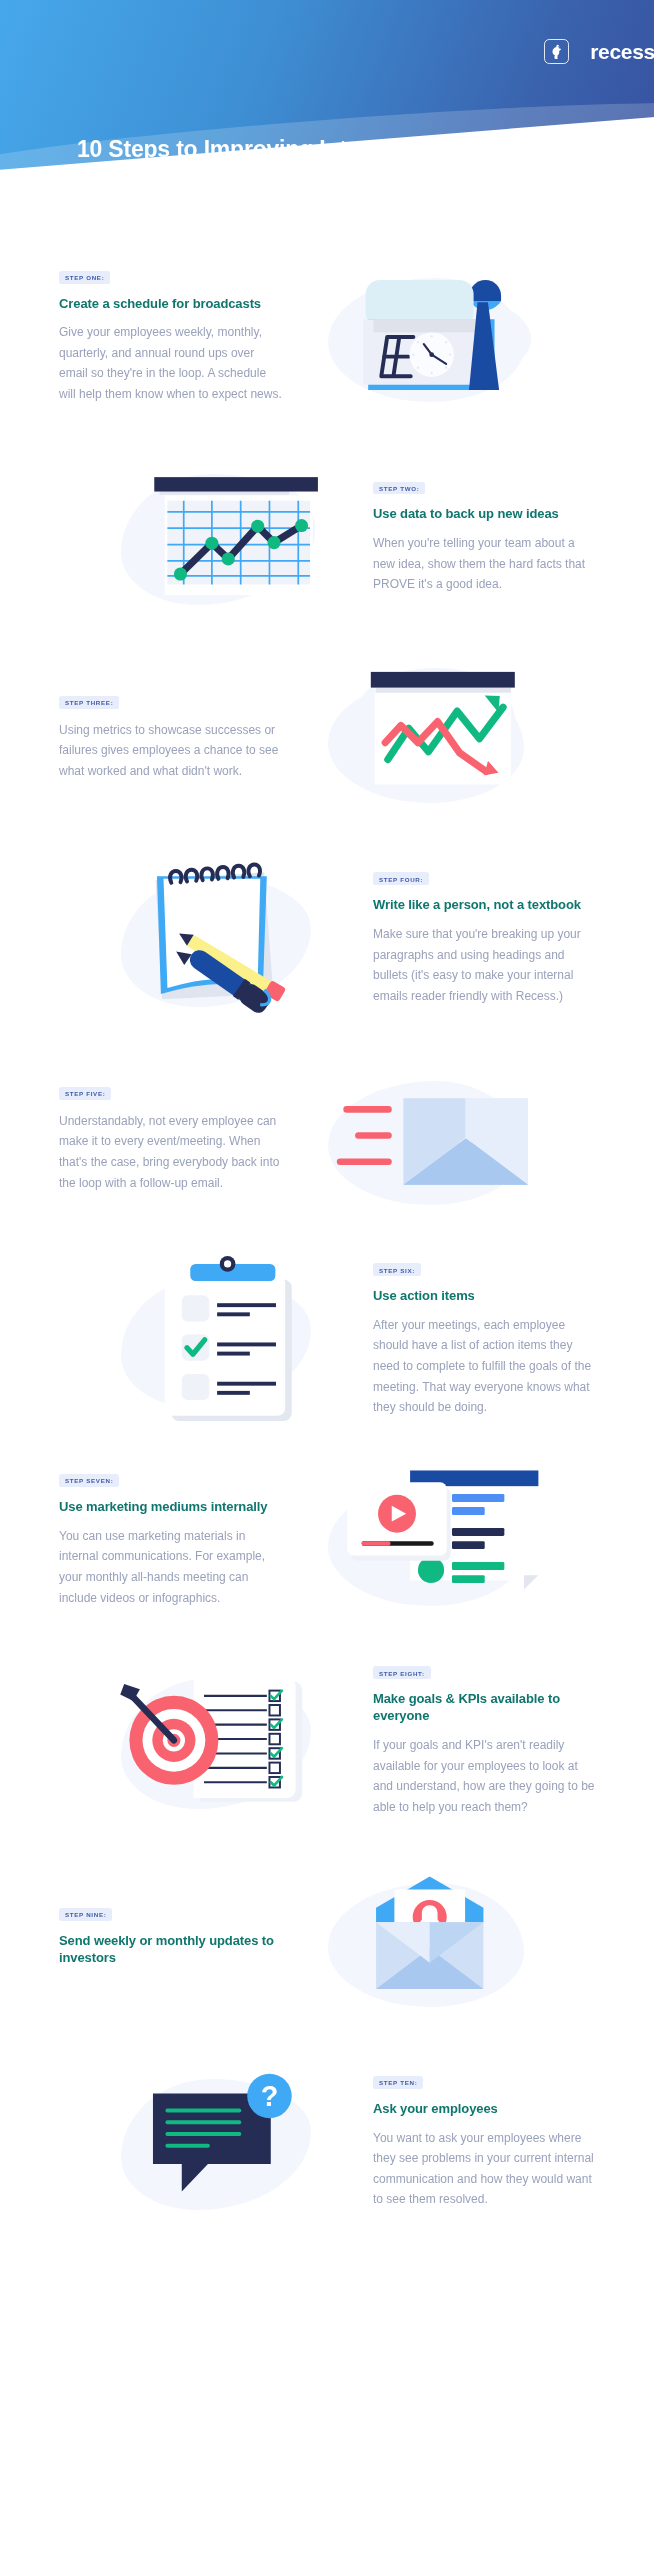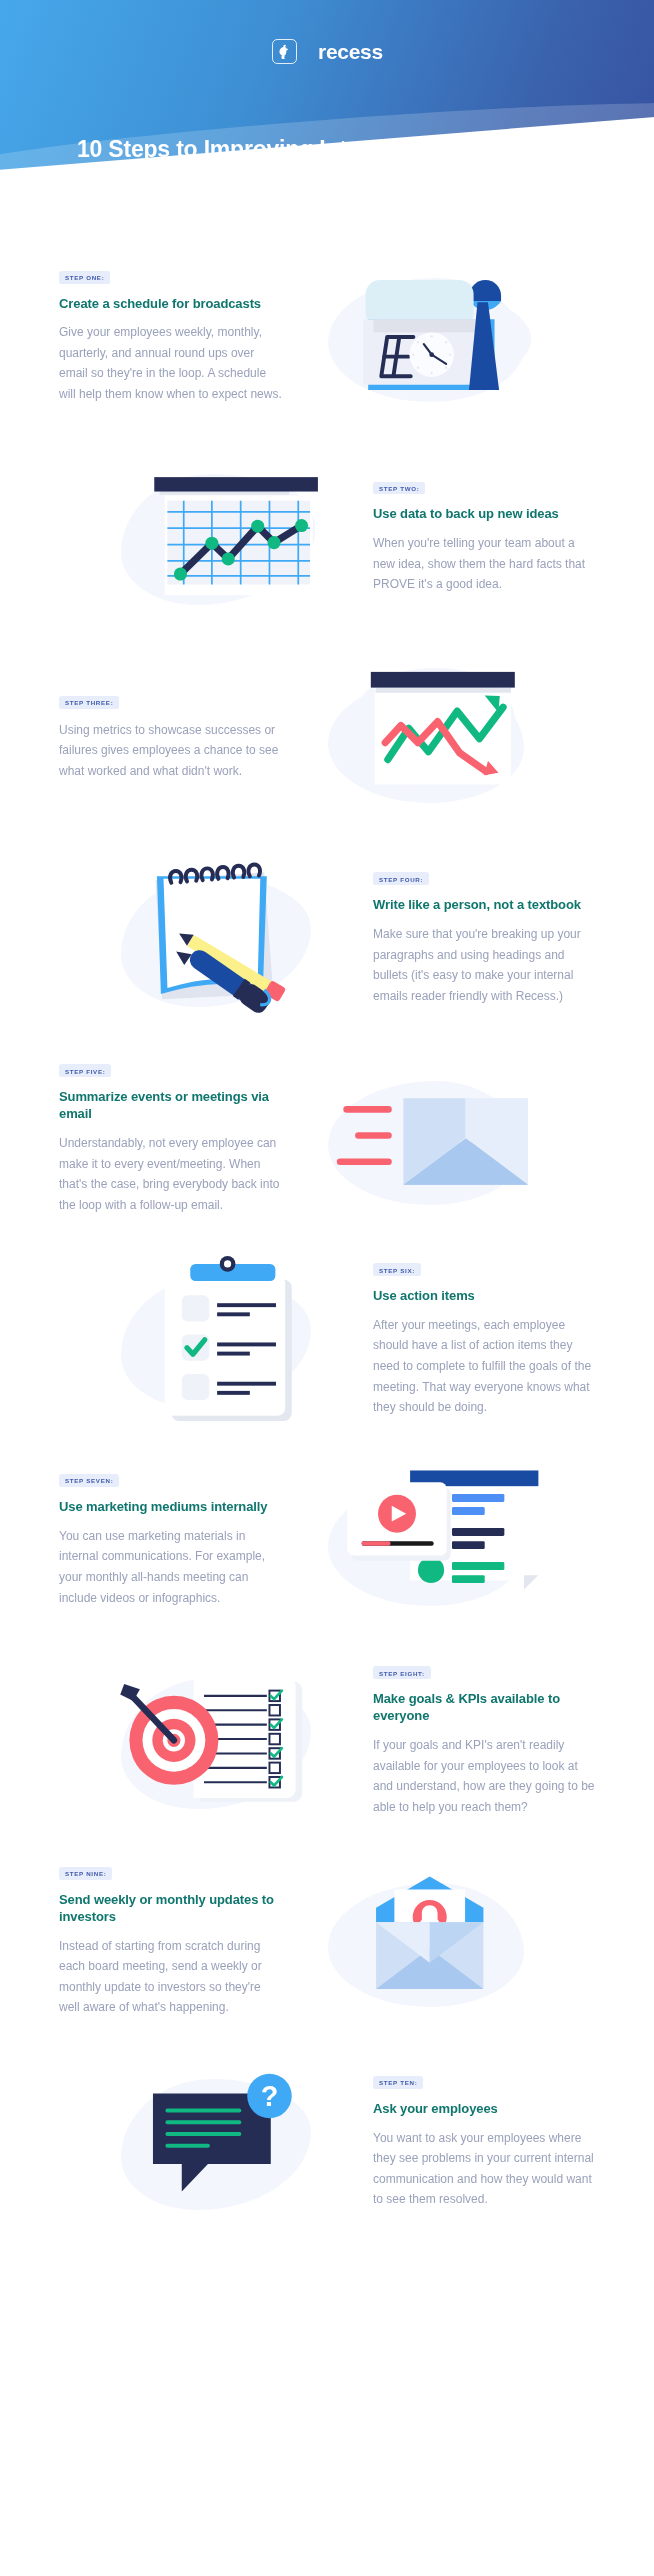--- a/index.html
+++ b/index.html
@@ -27,21 +27,21 @@
     border-radius: 50% 50% 0 0 / 19.6px;
   }
   .header-swoosh-b {
     position: absolute; left: -39px; bottom: -121px;
     width: 799px; height: 196px;
     background: #ffffff;
     transform: rotate(-4.6deg);
   }
   .logo-row {
     position: absolute; top: 39px; left: 0; width: 100%;
-    display: flex; align-items: center; justify-content: center; gap: 21px;
+    display: flex; align-items: center; justify-content: flex-end; gap: 21px;
   }
   .logo-mark {
     width: 25px; height: 25px;
     border: 1.3px solid rgba(255,255,255,0.85);
     border-radius: 5.2px;
     display: flex; align-items: center; justify-content: center;
   }
   .logo-word {
     color: #ffffff; font-size: 21px; font-weight: 700; letter-spacing: -0.3px;
   }
@@ -246,21 +246,20 @@
             <path d="M128 201l-22 10 22 10z" fill="#252d55"></path>
             <path d="M250 182c18 2 22 14 8 22" stroke="#3fa9f5" stroke-width="5" fill="none"></path>
           </g>
         </svg>
       </div>
     </section>
 
     <section class="step">
       <div class="step-text">
         <span class="step-badge">STEP FIVE:</span>
-        <h2 class="step-title">Summarize events or meetings via email</h2>
         <p class="step-body">Understandably, not every employee can make it to every event/meeting. When that's the case, bring everybody back into the loop with a follow-up email.</p>
       </div>
       <div class="step-art">
         <div class="blob b1"></div>
         <svg class="art" width="216" height="151" viewBox="0 0 330 230">
           <path d="M30 110c6-52 60-80 136-76 74 4 128 30 124 78s-68 76-138 70S24 162 30 110z" fill="#f4f6fd"></path>
           <g fill="#f8636f">
             <rect x="28" y="64" width="74" height="10" rx="5"></rect>
             <rect x="46" y="104" width="56" height="10" rx="5"></rect>
             <rect x="18" y="144" width="84" height="10" rx="5"></rect>
@@ -384,21 +383,20 @@
           <path d="M90 124L24 54" stroke="#252d55" stroke-width="10" stroke-linecap="round"></path>
           <path d="M14 38l24 8-10 18-20-10z" fill="#252d55"></path>
         </svg>
       </div>
     </section>
 
     <section class="step">
       <div class="step-text">
         <span class="step-badge">STEP NINE:</span>
         <h2 class="step-title">Send weekly or monthly updates to investors</h2>
-        <p class="step-body">Instead of starting from scratch during each board meeting, send a weekly or monthly update to investors so they're well aware of what's happening.</p>
       </div>
       <div class="step-art">
         <div class="blob b1"></div>
         <svg class="art" width="216" height="151" viewBox="0 0 330 230">
           <path d="M30 112c4-50 56-80 128-78s126 30 122 78-60 78-132 76S26 162 30 112z" fill="#f4f6fd"></path>
           <path d="M78 62l82-48 82 48v22H78z" fill="#3fa9f5"></path>
           <rect x="106" y="34" width="108" height="120" fill="#ffffff"></rect>
           <circle cx="160" cy="76" r="26" fill="#f8636f"></circle>
           <path d="M160 58c7 0 12 5 12 12v10l5 7h-34l5-7V70c0-7 5-12 12-12z" fill="#ffffff"></path>
           <path d="M154 90h12c0 4-3 6-6 6s-6-2-6-6z" fill="#ffffff"></path>

